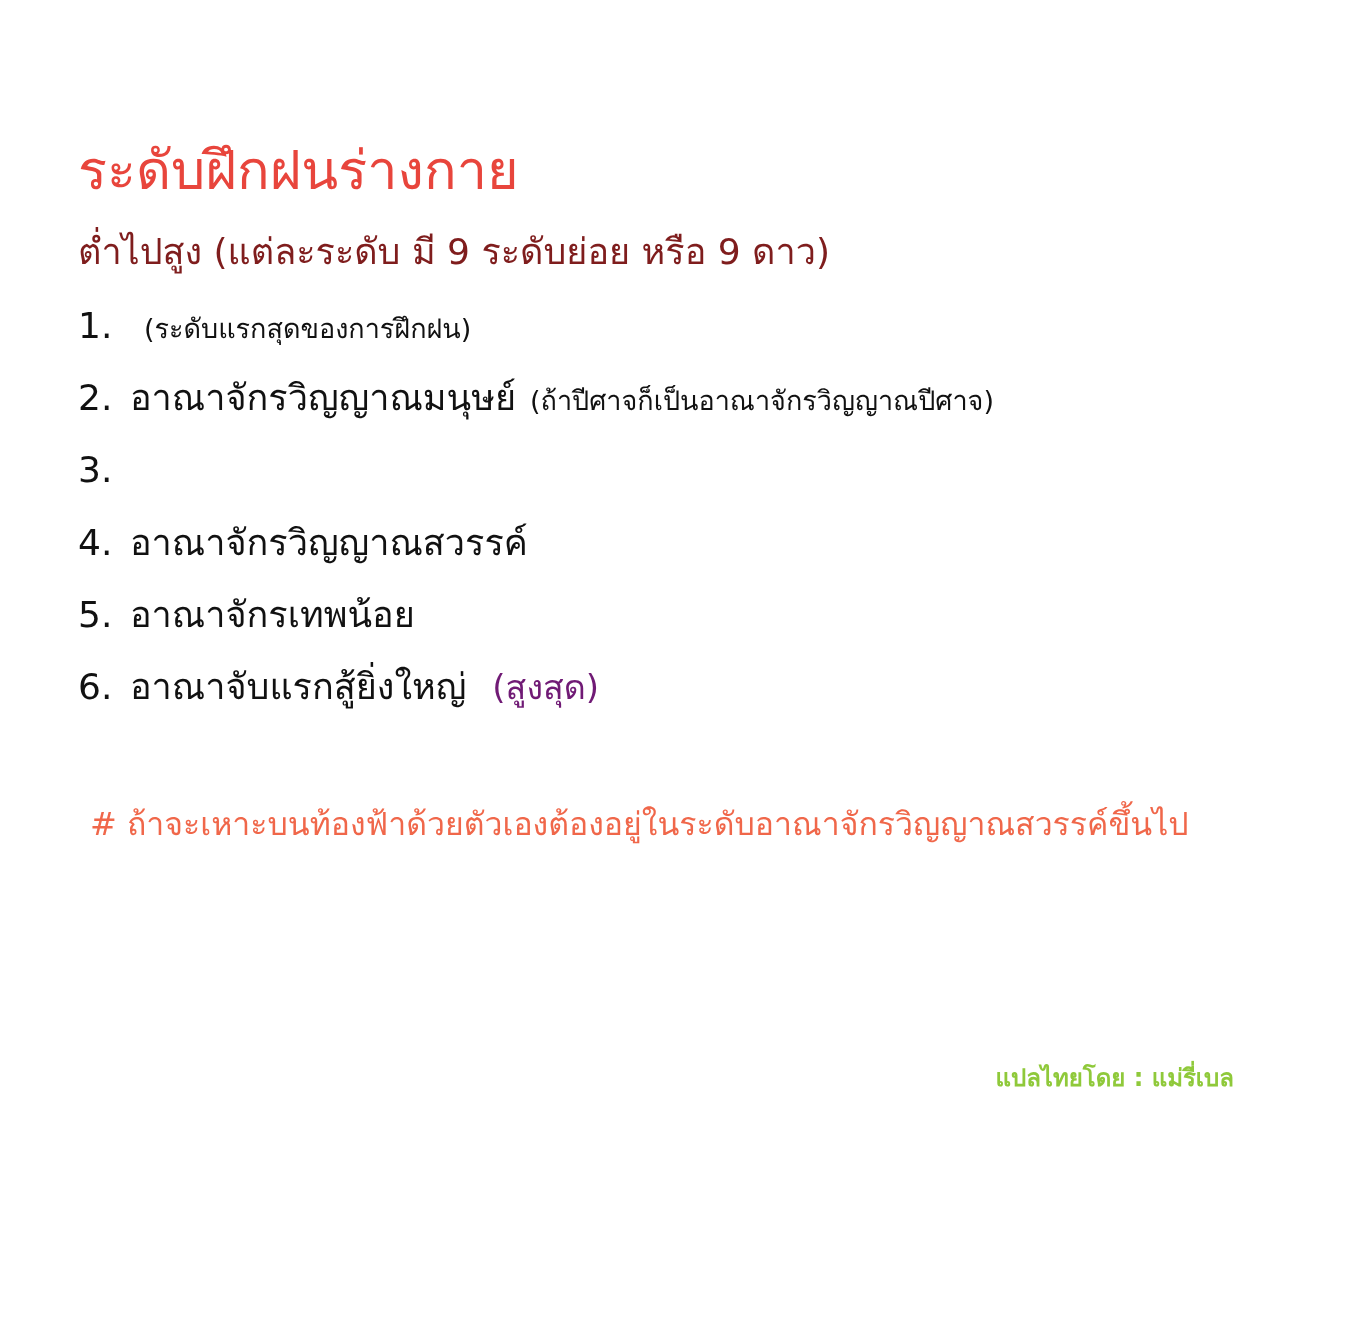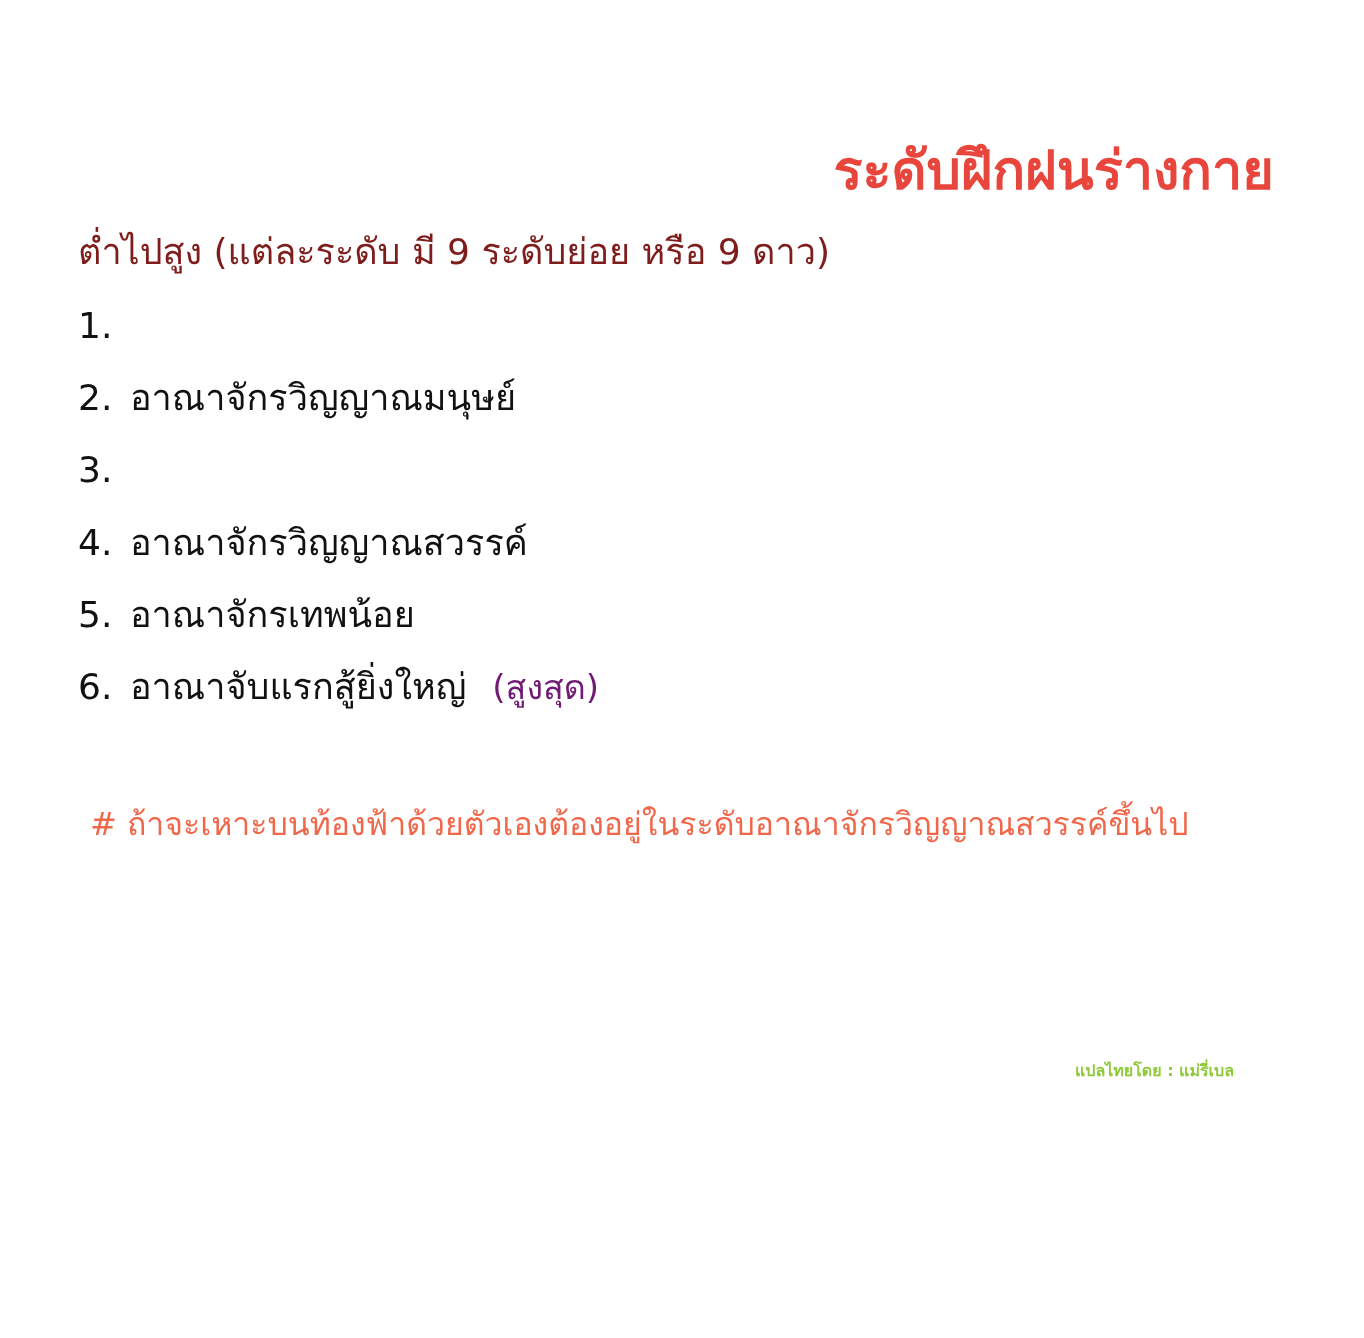--- a/index.html
+++ b/index.html
@@ -16,26 +16,25 @@
   }
   .page {
     position: relative;
     width: 1364px;
     height: 1338px;
     box-sizing: border-box;
     padding: 140px 90px 0 78px;
   }
   .title {
     font-size: 54px;
-    font-weight: bold;
+    font-weight: normal;
     color: #e8453c;
     line-height: 1.15;
     margin: 0 0 28px 0;
     letter-spacing: 0px;
-    text-align: right;
   }
   .subtitle {
     font-size: 36px;
     color: #7f1d1d;
     line-height: 1.2;
     margin: 0 0 30px 0;
   }
   .list {
     margin: 0;
     padding: 0;
@@ -77,44 +76,46 @@
     font-size: 32px;
     color: #f0674a;
     line-height: 1.38;
     max-width: 1180px;
     padding-left: 12px;
   }
   .credit {
     position: absolute;
     right: 130px;
     top: 1058px;
-    font-size: 16px;
+    font-size: 24px;
     color: #8fc93a;
     font-weight: bold;
     white-space: nowrap;
   }
 </style>
 </head>
 <body>
 
 <div class="page">
 
   <h1 class="title">ระดับฝึกฝนร่างกาย</h1>
 
   <p class="subtitle">ต่ำไปสูง (แต่ละระดับ มี 9 ระดับย่อย หรือ 9 ดาว)</p>
 
   <ul class="list">
 
     <li class="list-item">
       <span class="item-num">1.</span>
+      <span class="item-note">(ระดับแรกสุดของการฝึกฝน)</span>
     </li>
 
     <li class="list-item">
       <span class="item-num">2.</span>
       <span class="item-text">อาณาจักรวิญญาณมนุษย์</span>
+      <span class="item-note">(ถ้าปีศาจก็เป็นอาณาจักรวิญญาณปีศาจ)</span>
     </li>
 
     <li class="list-item">
       <span class="item-num">3.</span>
       <span class="item-note"></span>
     </li>
 
     <li class="list-item">
       <span class="item-num">4.</span>
       <span class="item-text">อาณาจักรวิญญาณสวรรค์</span>

